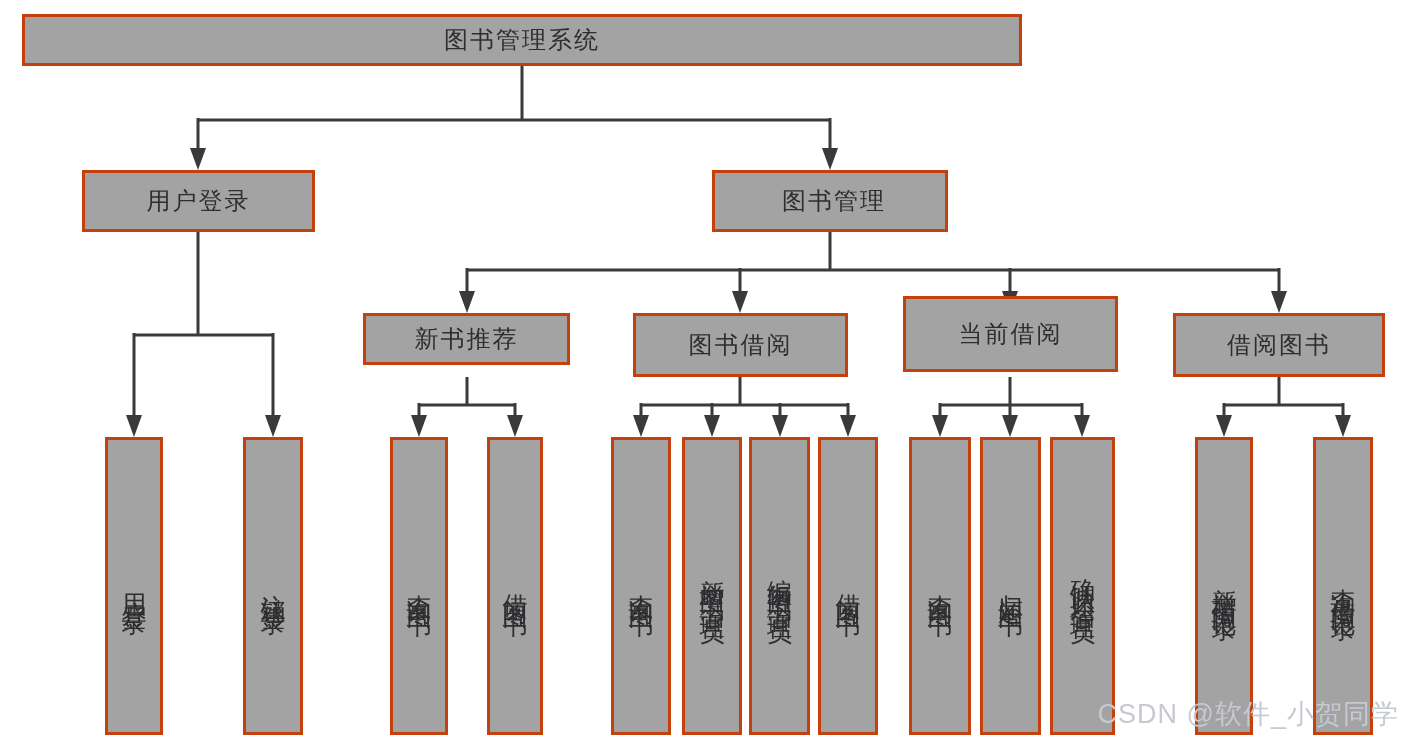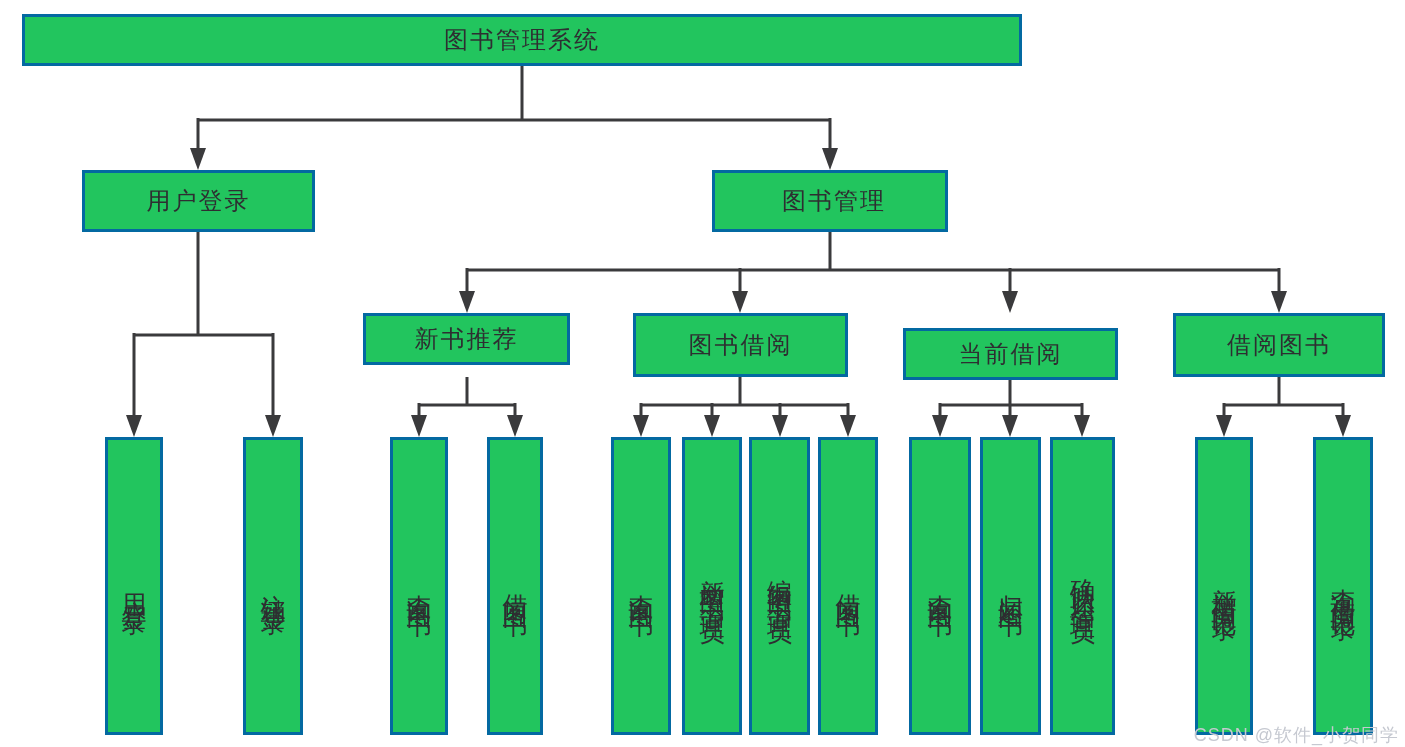--- a/index.html
+++ b/index.html
@@ -12,44 +12,44 @@
     overflow: hidden;
   }
   #connectors {
     position: absolute;
     left: 0; top: 0;
     z-index: 0;
   }
   .box {
     position: absolute;
     box-sizing: border-box;
-    border: 3px solid #0369a1;
-    background: #22c55e;
+    border: 3px solid #c2410c;
+    background: #a3a3a3;
     display: flex;
     align-items: center;
     justify-content: center;
     color: #2e2e31;
     font-size: 24px;
     letter-spacing: 2px;
     z-index: 1;
     text-align: center;
   }
   .v-box {
     writing-mode: vertical-rl;
     letter-spacing: 6px;
     font-size: 25px;
     line-height: 1;
   }
   #watermark {
     position: absolute;
     right: 6px;
-    bottom: 0;
+    bottom: 15px;
     z-index: 2;
     color: #c6c9d1;
-    font-size: 18px;
+    font-size: 27px;
     letter-spacing: 1px;
     white-space: nowrap;
   }
 </style>
 </head>
 <body>
 
 <div id="canvas">
 
   <svg id="connectors" width="1405" height="747" viewBox="0 0 1405 747" stroke="#3a3a3c" stroke-width="3" fill="none">
@@ -95,21 +95,21 @@
     </g>
   </svg>
 
   <div class="box" style="left:22px; top:14px; width:1000px; height:52px;">图书管理系统</div>
 
   <div class="box" style="left:82px; top:170px; width:233px; height:62px;">用户登录</div>
   <div class="box" style="left:712px; top:170px; width:236px; height:62px;padding-left:8px;">图书管理</div>
 
   <div class="box" style="left:363px; top:313px; width:207px; height:52px;">新书推荐</div>
   <div class="box" style="left:633px; top:313px; width:215px; height:64px;">图书借阅</div>
-  <div class="box" style="left:903px; top:328px; width:215px; height:52px;text-align:center;">当前借阅</div>
+  <div class="box" style="left:903px; top:296px; width:215px; height:76px;text-align:center;">当前借阅</div>
   <div class="box" style="left:1173px; top:313px; width:212px; height:64px;">借阅图书</div>
 
   <div class="box v-box" style="left:105px; top:437px; width:58px; height:298px;">用户登录</div>
   <div class="box v-box" style="left:243px; top:437px; width:60px; height:298px;">注销登录</div>
 
   <div class="box v-box" style="left:390px; top:437px; width:58px; height:298px;">查询图书</div>
   <div class="box v-box" style="left:487px; top:437px; width:56px; height:298px;">借阅图书</div>
 
   <div class="box v-box" style="left:611px; top:437px; width:60px; height:298px;">查询图书</div>
   <div class="box v-box" style="left:682px; top:437px; width:60px; height:298px;">新增图书（管理员）</div>

